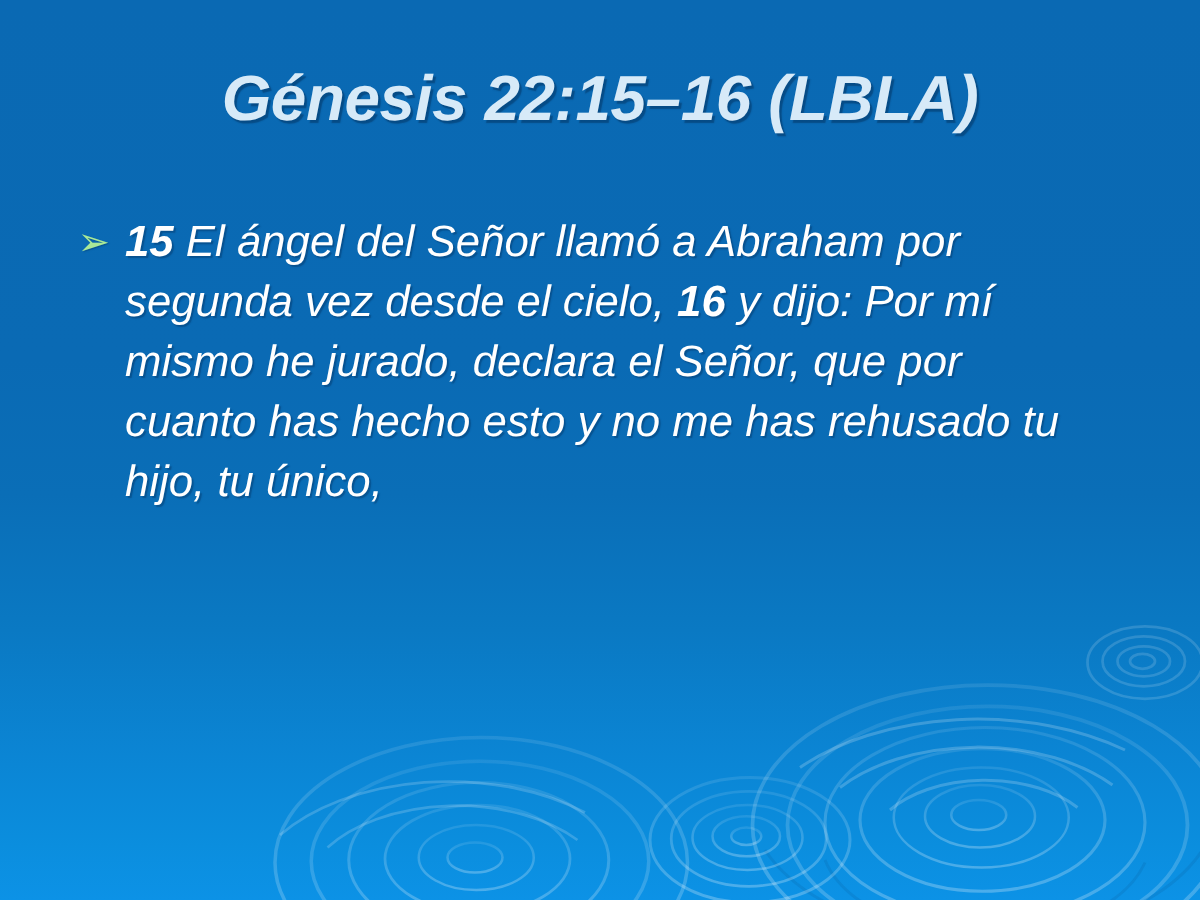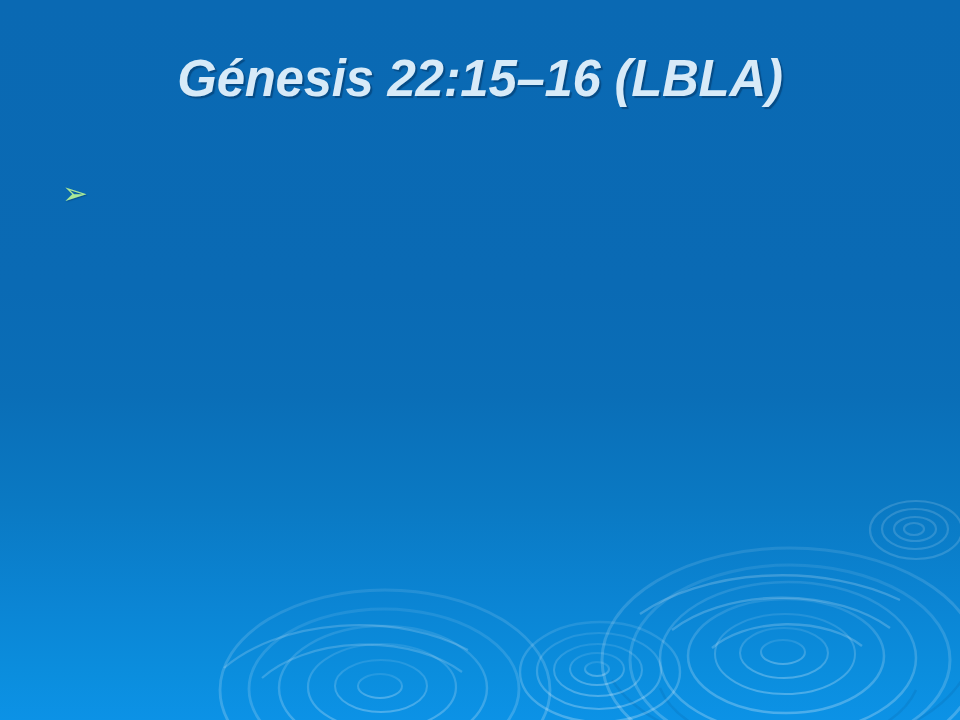--- a/index.html
+++ b/index.html
@@ -160,16 +160,19 @@
     </g>
   </svg>
 
   <div class="title-block">
     <span class="title-text">Génesis 22:15–16 (LBLA)</span>
   </div>
 
   <div class="body-block">
     <div class="bullet-row">
       <span class="bullet-marker">➢</span>
+      <span class="bullet-text">
+        <span class="vnum">15</span><span> El ángel del Señor llamó a Abraham por segunda vez desde el cielo, </span><span class="vnum">16</span><span> y dijo: Por mí mismo he jurado, declara el Señor, que por cuanto has hecho esto y no me has rehusado tu hijo, tu único,</span>
+      </span>
     </div>
   </div>
 
 </div>
 
 </body></html>

